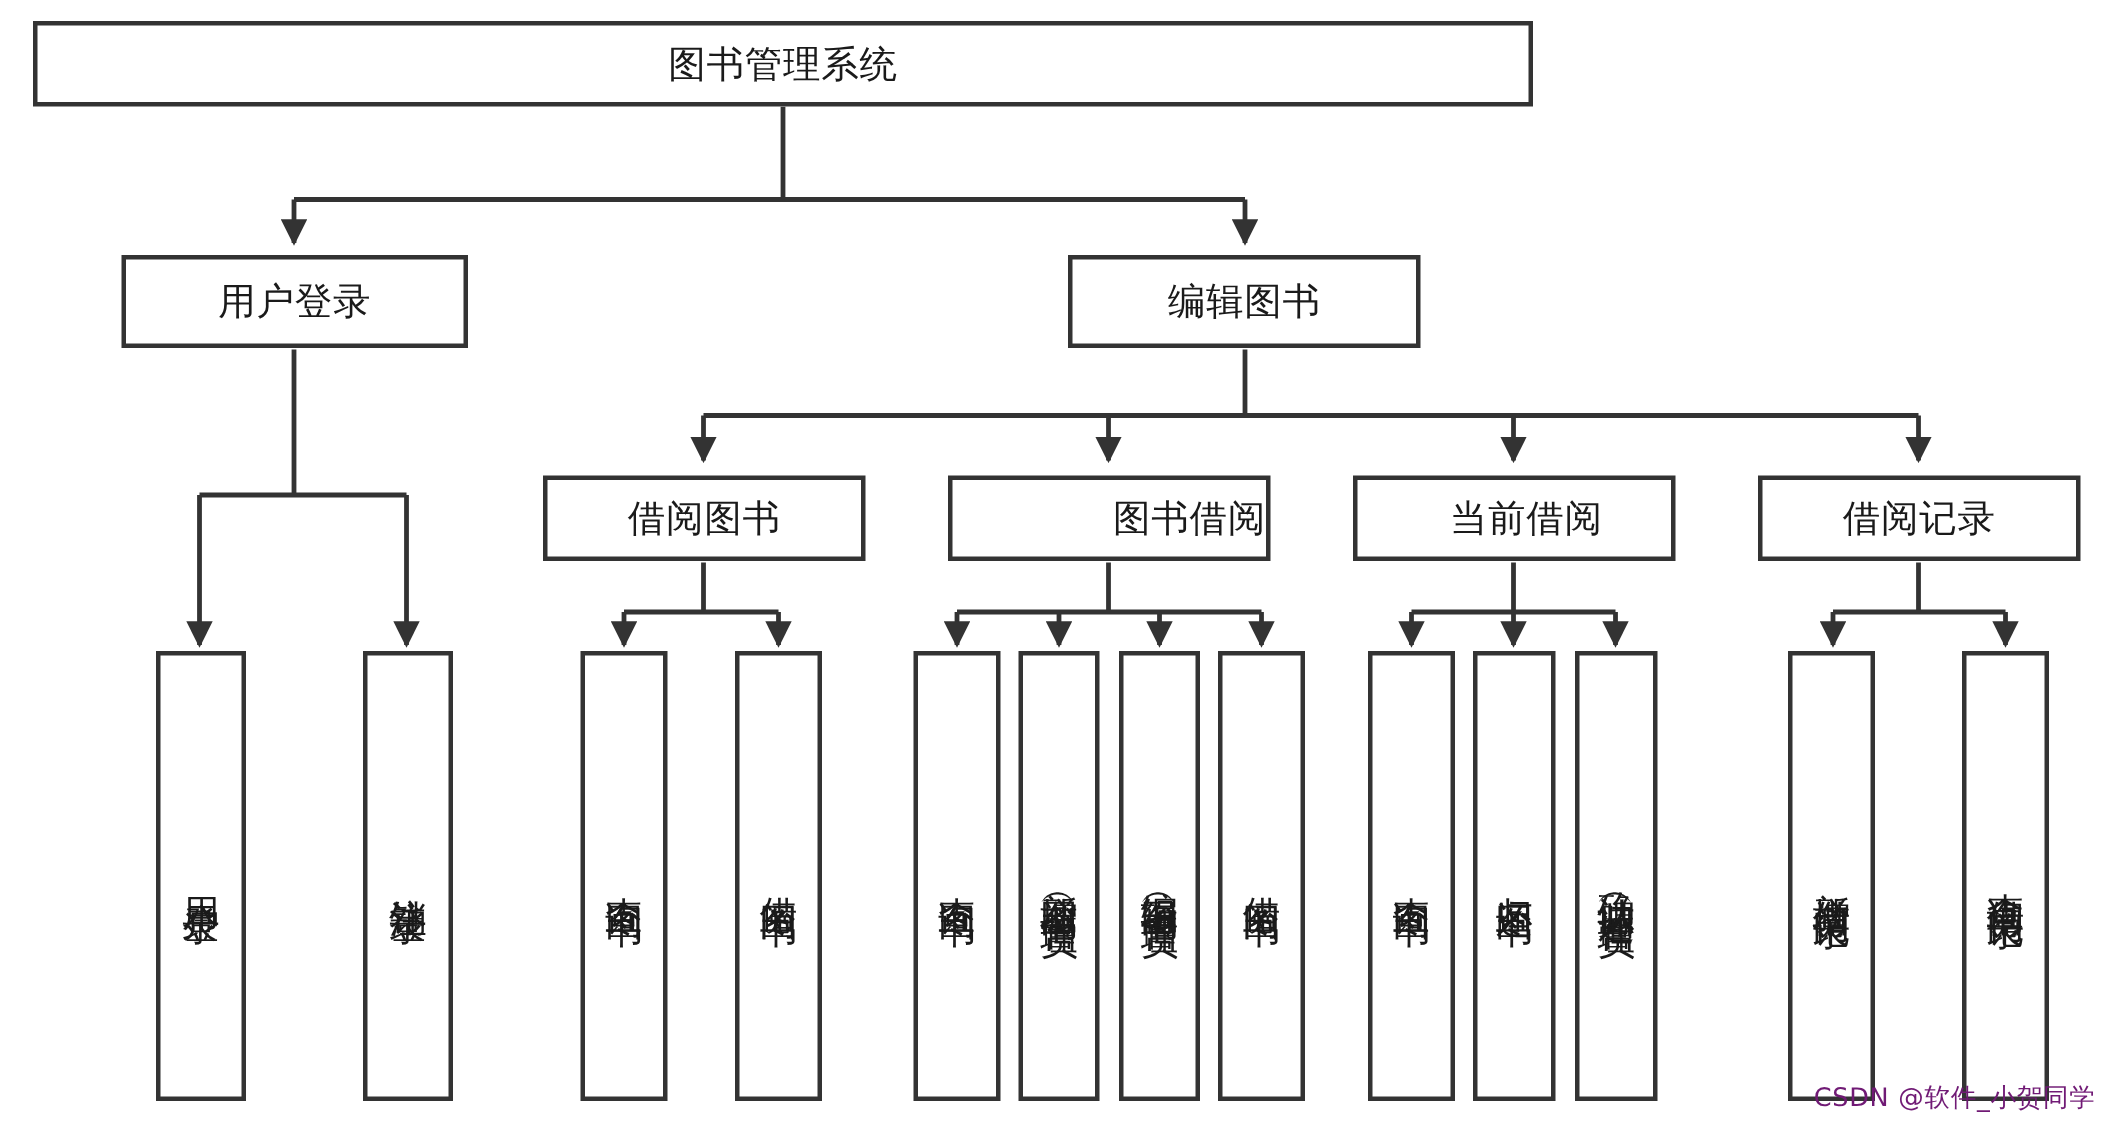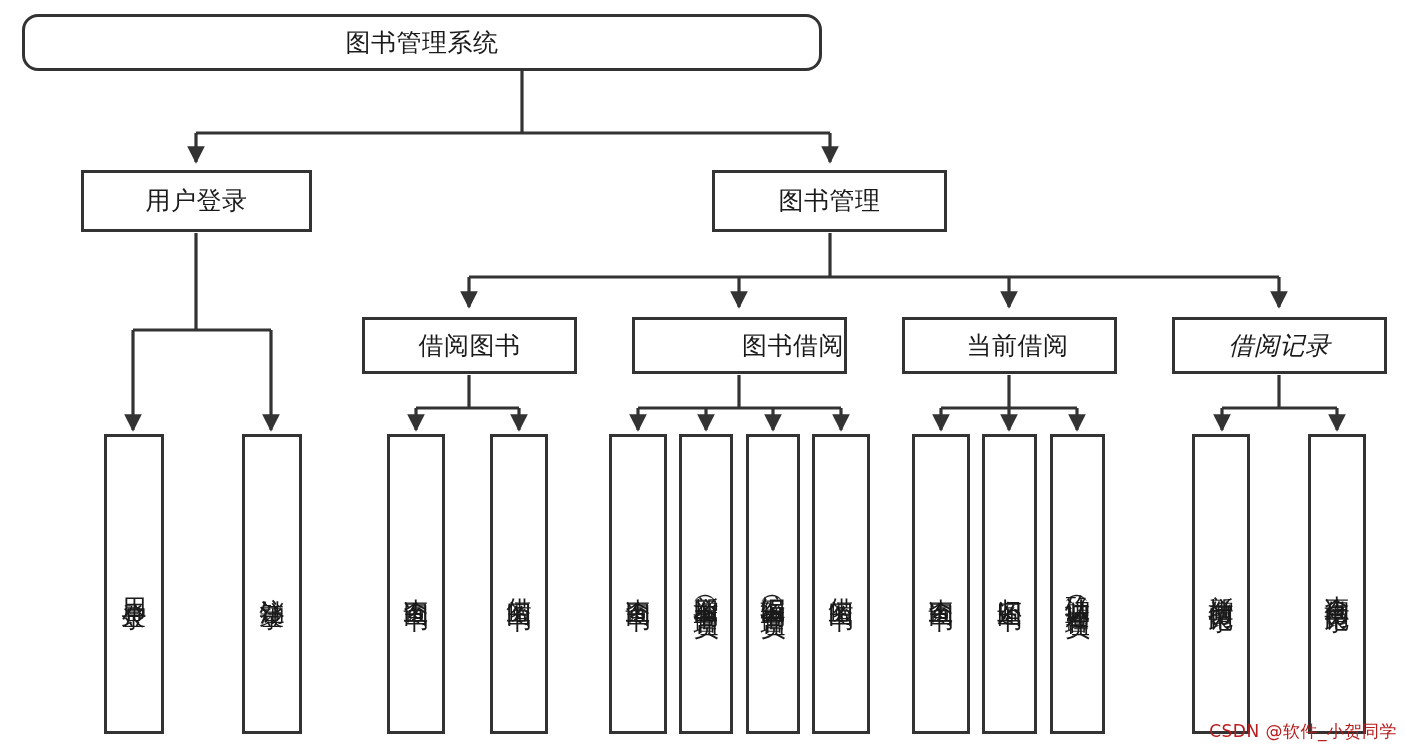--- a/index.html
+++ b/index.html
@@ -79,21 +79,21 @@
   .vert.top-aligned .node-label {
     align-items: flex-start;
     padding-top: 4px;
   }
 
   .watermark {
     position: absolute;
     right: 8px;
     bottom: 4px;
     font-size: 17px;
-    color: #b91c1c;
+    color: #701a75;
     white-space: nowrap;
     letter-spacing: 0.5px;
     font-family: "DejaVu Sans", "Liberation Sans", sans-serif;
     margin-top: 48px;
   }
 </style>
 </head>
 <body>
 
 <div id="diagram">
@@ -141,45 +141,45 @@
       <path d="M 1009 408 L 1009 430" marker-end="url(#arrow)"></path>
       <path d="M 1077 408 L 1077 430" marker-end="url(#arrow)"></path>
 
       <path d="M 1279 375 L 1279 408"></path>
       <path d="M 1222 408 L 1337 408"></path>
       <path d="M 1222 408 L 1222 430" marker-end="url(#arrow)"></path>
       <path d="M 1337 408 L 1337 430" marker-end="url(#arrow)"></path>
     </g>
   </svg>
 
-  <div class="node level-0 horiz" style="left:22px; top:14px; width:800px; height:57px;border-radius:16px;">
+  <div class="node level-0 horiz" style="left:22px; top:14px; width:1000px; height:57px;">
     <span class="node-label">图书管理系统</span>
   </div>
 
   <div class="node level-1 horiz" style="left:81px; top:170px; width:231px; height:62px;">
     <span class="node-label">用户登录</span>
   </div>
 
   <div class="node level-1 horiz" style="left:712px; top:170px; width:235px; height:62px;">
-    <span class="node-label">图书管理</span>
+    <span class="node-label">编辑图书</span>
   </div>
 
   <div class="node level-2 horiz" style="left:362px; top:317px; width:215px; height:57px;">
     <span class="node-label">借阅图书</span>
   </div>
 
   <div class="node level-2 horiz" style="left:632px; top:317px; width:215px; height:57px;justify-content:flex-end;">
     <span class="node-label">图书借阅</span>
   </div>
 
   <div class="node level-2 horiz" style="left:902px; top:317px; width:215px; height:57px;padding-left:16px;">
     <span class="node-label">当前借阅</span>
   </div>
 
-  <div class="node level-2 horiz" style="left:1172px; top:317px; width:215px; height:57px;font-style:italic;">
+  <div class="node level-2 horiz" style="left:1172px; top:317px; width:215px; height:57px;">
     <span class="node-label">借阅记录</span>
   </div>
 
   <div class="node leaf vert" style="left:104px; top:434px; width:60px; height:300px;">
     <span class="node-label">用户登录</span>
   </div>
 
   <div class="node leaf vert" style="left:242px; top:434px; width:60px; height:300px;">
     <span class="node-label">注销登录</span>
   </div>

